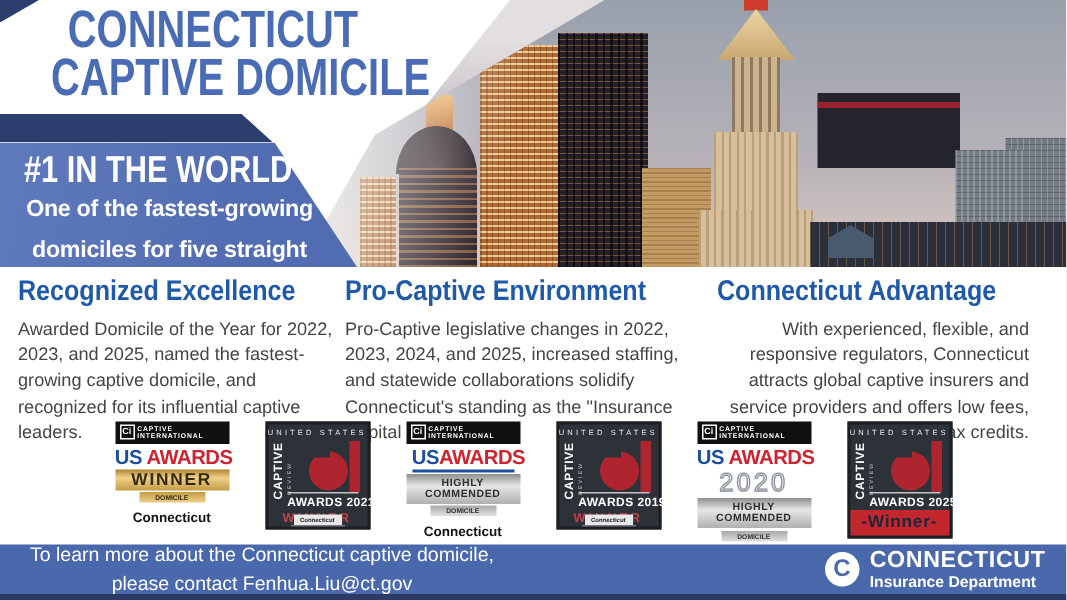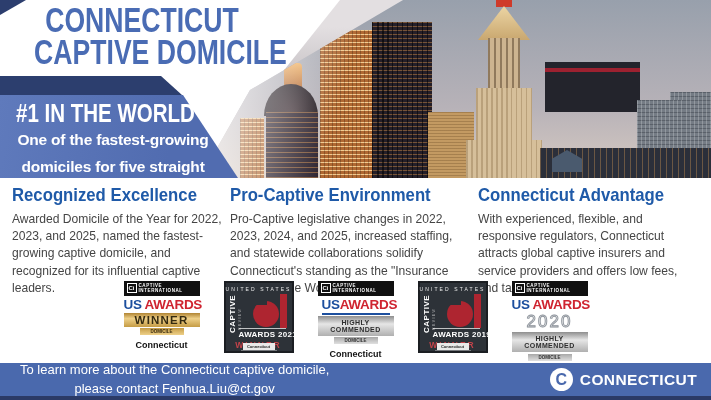--- a/index.html
+++ b/index.html
@@ -65,21 +65,21 @@
     background-image:repeating-linear-gradient(to right, rgba(120,90,50,.3) 0 1.5px, transparent 1.5px 5px); }
   .roofhouse { background:#4a5a6e; clip-path:polygon(50% 0, 100% 40%, 100% 100%, 0 100%, 0 40%); }
   .photo-fade { position:absolute; left:0; top:0; bottom:0; width:230px;
     background:linear-gradient(105deg, rgba(255,255,255,.95) 0%, rgba(255,255,255,0) 60%); }
 
   
   .cols { position:absolute; left:12px; top:184px; display:flex; gap:3px; }
   .col h2 { margin:0 0 5px 0; color:#1f5aa8; font-size:19px; font-weight:bold;
     transform:scaleX(.88); transform-origin:left center; white-space:nowrap; }
   .col p { margin:0; color:#454545; font-size:12.1px; line-height:1.42; }
-  .col1 { width:215px; } .col2 { width:245px; } .col3 { width:208px; }
+  .col1 { width:215px; } .col2 { width:245px; } .col3 { width:208px;text-align:right; }
 
   
   .badges { position:absolute; left:0; top:281px; width:711px; display:flex;
     justify-content:center; align-items:flex-start; gap:24px; }
   .badge-ci { width:76px; display:flex; flex-direction:column; }
   .ci-bar { background:#101010; display:flex; align-items:center; gap:2px; padding:2px 3px; }
   .ci-sq { width:8px; height:8px; border:1px solid #fff; color:#fff; font-size:6px;
     line-height:8px; text-align:center; font-weight:bold; flex:0 0 auto; }
   .ci-org { color:#fff; font-size:4.5px; letter-spacing:.6px; line-height:1.2; font-weight:bold; }
   .ci-row2 { text-align:center; font-weight:800; font-size:13.5px; letter-spacing:-.3px; margin-top:1px; white-space:nowrap; }
@@ -273,29 +273,43 @@
         <span class="ci-awards">AWARDS</span>
       </div>
       <div class="ci-year-row">
         <span>2020</span>
       </div>
       <div class="ci-band silver">HIGHLY COMMENDED</div>
       <div class="ci-cat silver">DOMICILE</div>
       <div class="ci-recipient">Connecticut</div>
     </div>
 
+    <div class="badge-cr tall">
+      <div class="cr-country">UNITED STATES</div>
+      <div class="cr-brand">CAPTIVE</div>
+      <div class="cr-review">REVIEW</div>
+      <div class="cr-mark">
+        <div class="disc"></div>
+        <div class="bar"></div>
+        <div class="notch"></div>
+      </div>
+      <div class="cr-line"></div>
+      <div class="cr-awards">AWARDS 2025</div>
+      <div class="cr25-band">-Winner-</div>
+    </div>
 
   </div>
 
   <div class="footer">
     <div class="f-text">
       <span>To learn more about the Connecticut captive domicile,</span><br>
       <span>please contact Fenhua.Liu@ct.gov</span>
     </div>
     <div class="f-logo">
       <div class="c-circle">C</div>
       <div>
         <div class="f-org">CONNECTICUT</div>
+        <div class="f-dept">Insurance Department</div>
       </div>
     </div>
   </div>
 
 </div>
 
 </body></html>

